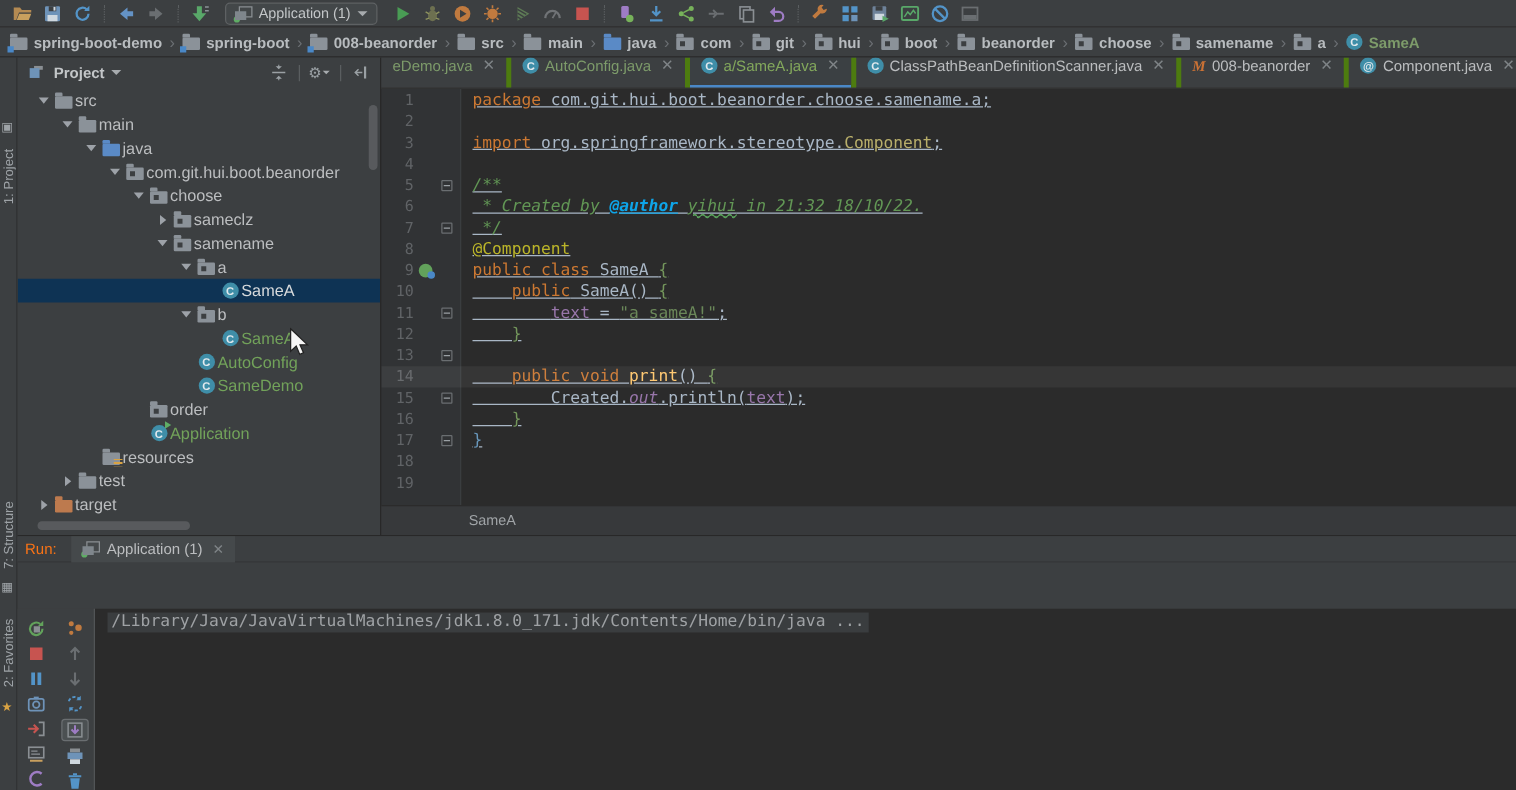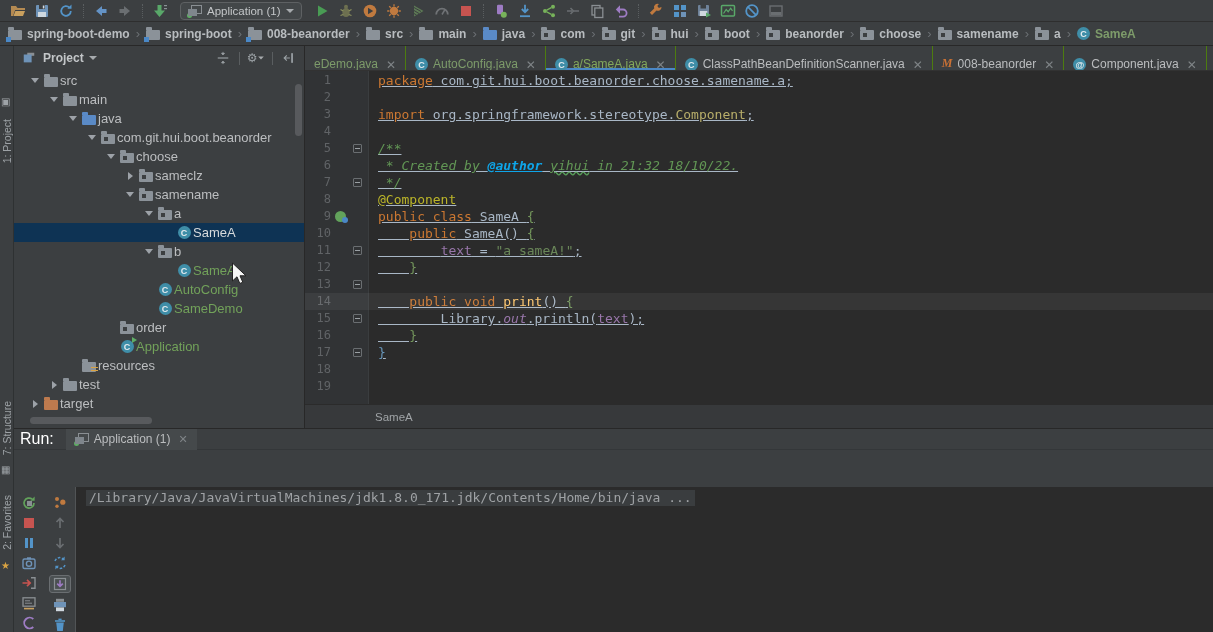--- a/index.html
+++ b/index.html
@@ -74,22 +74,22 @@
   .arw-closed { width:0; height:0; border-top:4px solid transparent; border-bottom:4px solid transparent;
               border-left:5px solid #9da2a8; }
   .trow .ic-box { width:18px; display:flex; justify-content:center; flex:none; }
   .sb-v { position:absolute; right:2px; top:38px; width:7px; height:52px; background:#5f6264; border-radius:4px; opacity:.8; }
   .sb-h { position:absolute; left:16px; bottom:4px; width:122px; height:7px; background:#5f6264; border-radius:4px; opacity:.8; }
 
   
   #editor { position:absolute; left:305px; top:46px; width:908px; height:382px; background:#2b2b2b; }
   #tabs { height:25px; background:#3c3f41; border-bottom:1px solid #323232; display:flex;
           overflow:hidden; white-space:nowrap; }
-  .tab { display:inline-flex; align-items:flex-end; gap:5px; padding:0 9px; height:25px; flex:none;
-         border-right:1px solid #4d7c0f; font-size:12px; color:#bbbdbf; }
+  .tab { display:inline-flex; align-items:flex-start; gap:5px; padding:0 9px; height:25px; flex:none;
+         border-right:4px solid #4d7c0f; font-size:12px; color:#bbbdbf; }
   .tab.green-txt { color:#7d9b6a; }
   .tab.active { background:#3b4043; box-shadow:inset 0 -3px 0 #4a88c7; color:#83a85c; }
   .tab .x { color:#7f8487; font-size:12px; margin-left:3px; line-height:1; }
   #editor-body { position:absolute; left:0; top:25px; right:0; height:333px; overflow:hidden; }
   #gutter { position:absolute; left:0; top:0; bottom:0; width:64px; background:#313335;
             border-right:1px solid #3a3d3f; padding-top:1px; z-index:1; }
   .grow { height:17px; display:flex; align-items:center; }
   .grow .ln { width:26px; text-align:right; color:#606366; font:12px/17px "DejaVu Sans Mono", monospace; }
   .grow .gslot { width:18px; display:flex; justify-content:center; }
   .grow .gfold { width:16px; display:flex; justify-content:center; }
@@ -111,21 +111,21 @@
   .tk-st{color:#6a8759} .tk-mt{color:#ffc66b} .tk-brg{color:#74975c} .tk-brb{color:#6897bb}
   #crumbbar { position:absolute; left:0; bottom:0; width:100%; height:24px; background:#37393b;
               border-top:1px solid #2b2b2b; display:flex; align-items:center; padding-left:70px;
               font-size:11.5px; color:#a0a4a7; }
 
   
   #runpanel { position:absolute; left:14px; top:428px; width:1199px; height:204px; background:#3c3f41;
               border-top:1px solid #282828; }
   #run-header { height:21px; display:flex; align-items:center; background:#3c3f41;
                 border-bottom:1px solid #343739; }
-  #run-header .run-lbl { margin:0 12px 0 6px; color:#ffffff; font-size:16px; }
+  #run-header .run-lbl { margin:0 12px 0 6px; color:#f97316; font-size:12px; }
   #run-tab { display:flex; align-items:center; gap:5px; height:21px; padding:0 9px; background:#45494b; }
   #run-tab .x { color:#7f8487; font-size:11px; margin-left:3px; }
   #run-body { position:absolute; left:0; top:21px; right:0; bottom:0; display:flex;margin-top:37px; }
   #run-toolbar { width:62px; background:#3c3f41; border-right:1px solid #515456; display:flex; flex:none; }
   .rt-col { width:31px; display:flex; flex-direction:column; align-items:center; padding-top:6px; }
   .rbtn { width:22px; height:22px; display:flex; align-items:center; justify-content:center; margin:2px 0; }
   .rbtn.sel { background:#4b5052; border:1px solid #6a6e71; border-radius:3px; }
   #console { flex:1; background:#2b2b2b; padding:3px 0 0 10px; overflow:hidden; }
   #console .cline { display:inline-block; background:#3a3d3f; color:#9fa2a5; padding:0 3px;
                     font:13px/16px "DejaVu Sans Mono", monospace; }
@@ -748,21 +748,21 @@
           <div class="cl"><span class="tk-cm">/**</span></div>
           <div class="cl"><span class="tk-cm"> * Created by </span><span class="tk-cmt">@author</span><span class="tk-cm"> </span><span class="tk-cmu">yihui</span><span class="tk-cm"> in 21:32 18/10/22.</span></div>
           <div class="cl"><span class="tk-cm"> */</span></div>
           <div class="cl"><span class="tk-an">@Component</span></div>
           <div class="cl"><span class="tk-kw">public class</span><span class="tk-pl"> SameA </span><span class="tk-brg">{</span></div>
           <div class="cl"><span class="tk-kw">    public</span><span class="tk-pl"> SameA() </span><span class="tk-brg">{</span></div>
           <div class="cl"><span class="tk-pl">        </span><span class="tk-fd">text</span><span class="tk-pl"> = </span><span class="tk-st">"a sameA!"</span><span class="tk-pl">;</span></div>
           <div class="cl"><span class="tk-brg">    }</span></div>
           <div class="cl"></div>
           <div class="cl"><span class="tk-kw">    public void </span><span class="tk-mt">print</span><span class="tk-pl">() </span><span class="tk-brg">{</span></div>
-          <div class="cl"><span class="tk-pl">        Library.</span><span class="tk-fdi">out</span><span class="tk-pl">.println(</span><span class="tk-fd">text</span><span class="tk-pl">);</span></div>
+          <div class="cl"><span class="tk-pl">        Created.</span><span class="tk-fdi">out</span><span class="tk-pl">.println(</span><span class="tk-fd">text</span><span class="tk-pl">);</span></div>
           <div class="cl"><span class="tk-brg">    }</span></div>
           <div class="cl"><span class="tk-brb">}</span></div>
           <div class="cl"></div>
         </div>
     </div>
     <div id="crumbbar">
       <span>SameA</span>
     </div>
   </div>
 

